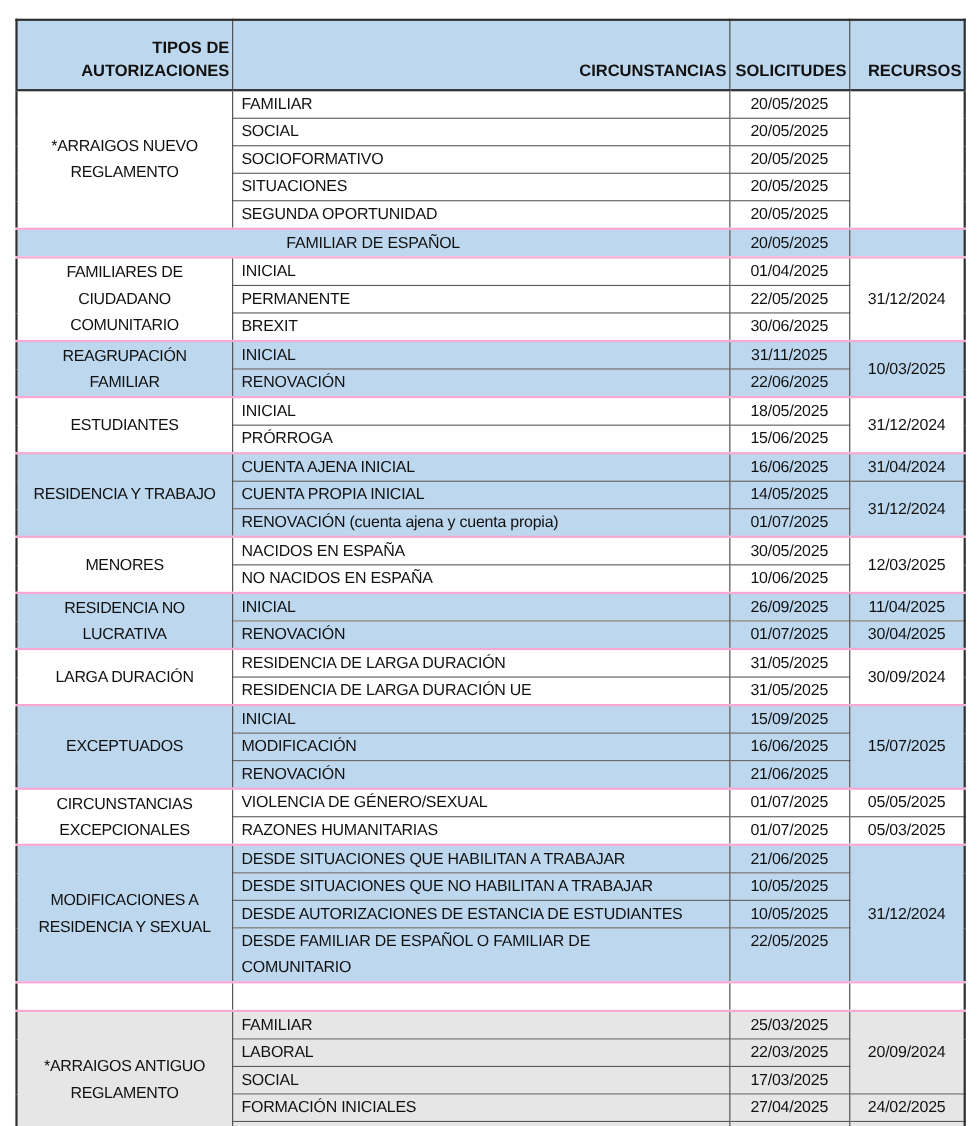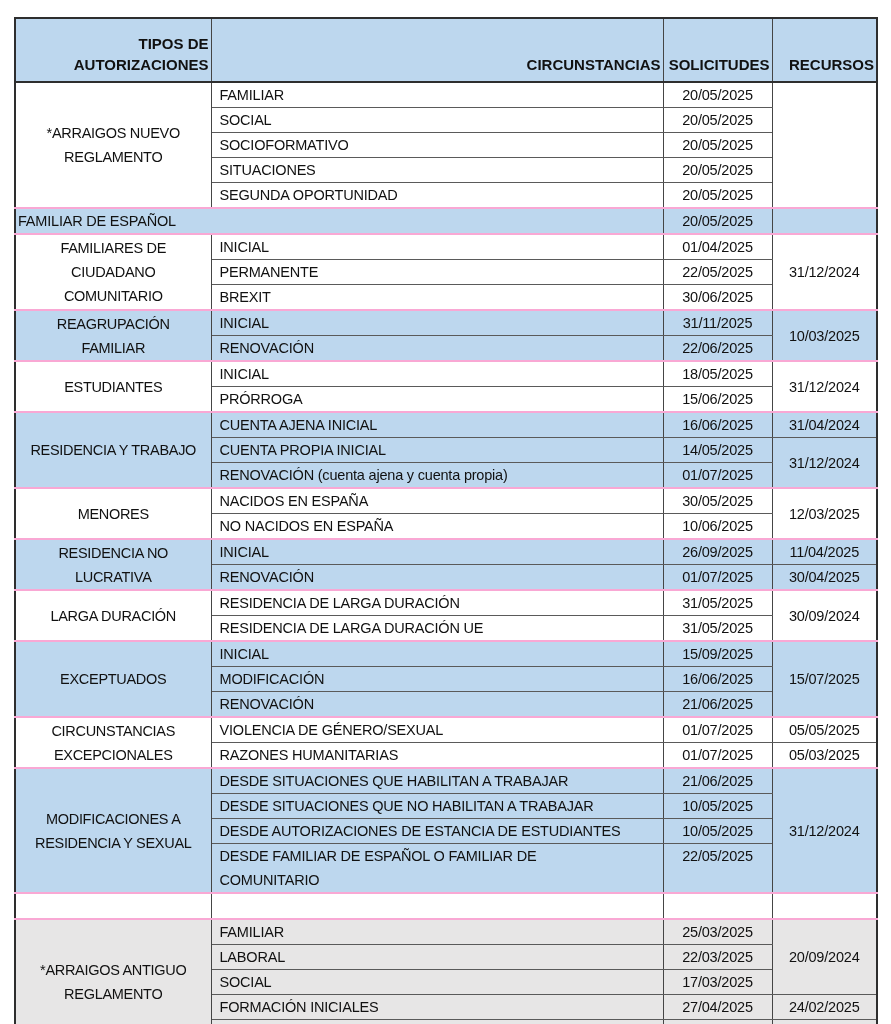--- a/index.html
+++ b/index.html
@@ -61,21 +61,21 @@
     letter-spacing:-0.3px;
     padding:0 4px;
     margin-top:13px;
   }
   td.proc {
     text-align:left;
     padding:0 6px 0 8px;
     letter-spacing:-0.2px;
     white-space:pre-line;
   }
-  td.merged { text-align:left; letter-spacing:-0.2px;margin-top:39px; }
+  td.merged { text-align:center; letter-spacing:-0.2px;margin-top:39px; }
   td.sol, td.rec { text-align:center; letter-spacing:-0.2px;margin-top:32px; }
   td.v-top { vertical-align:top; }
 </style>
 </head>
 <body>
 
 <table class="auth">
   <colgroup>
       <col class="c1">
       <col class="c2">

